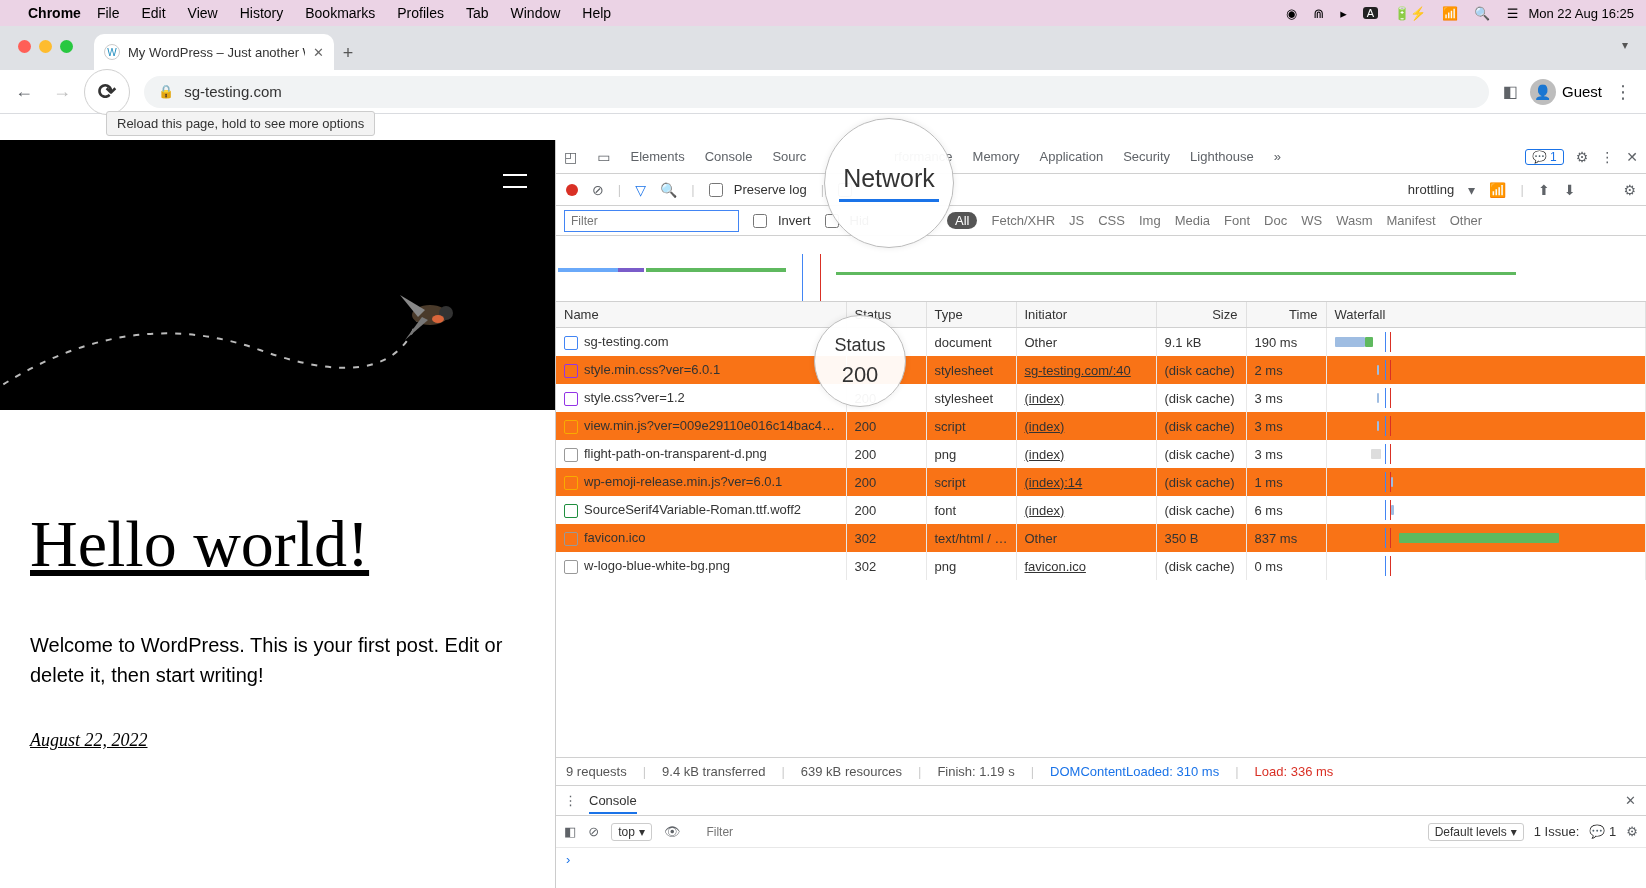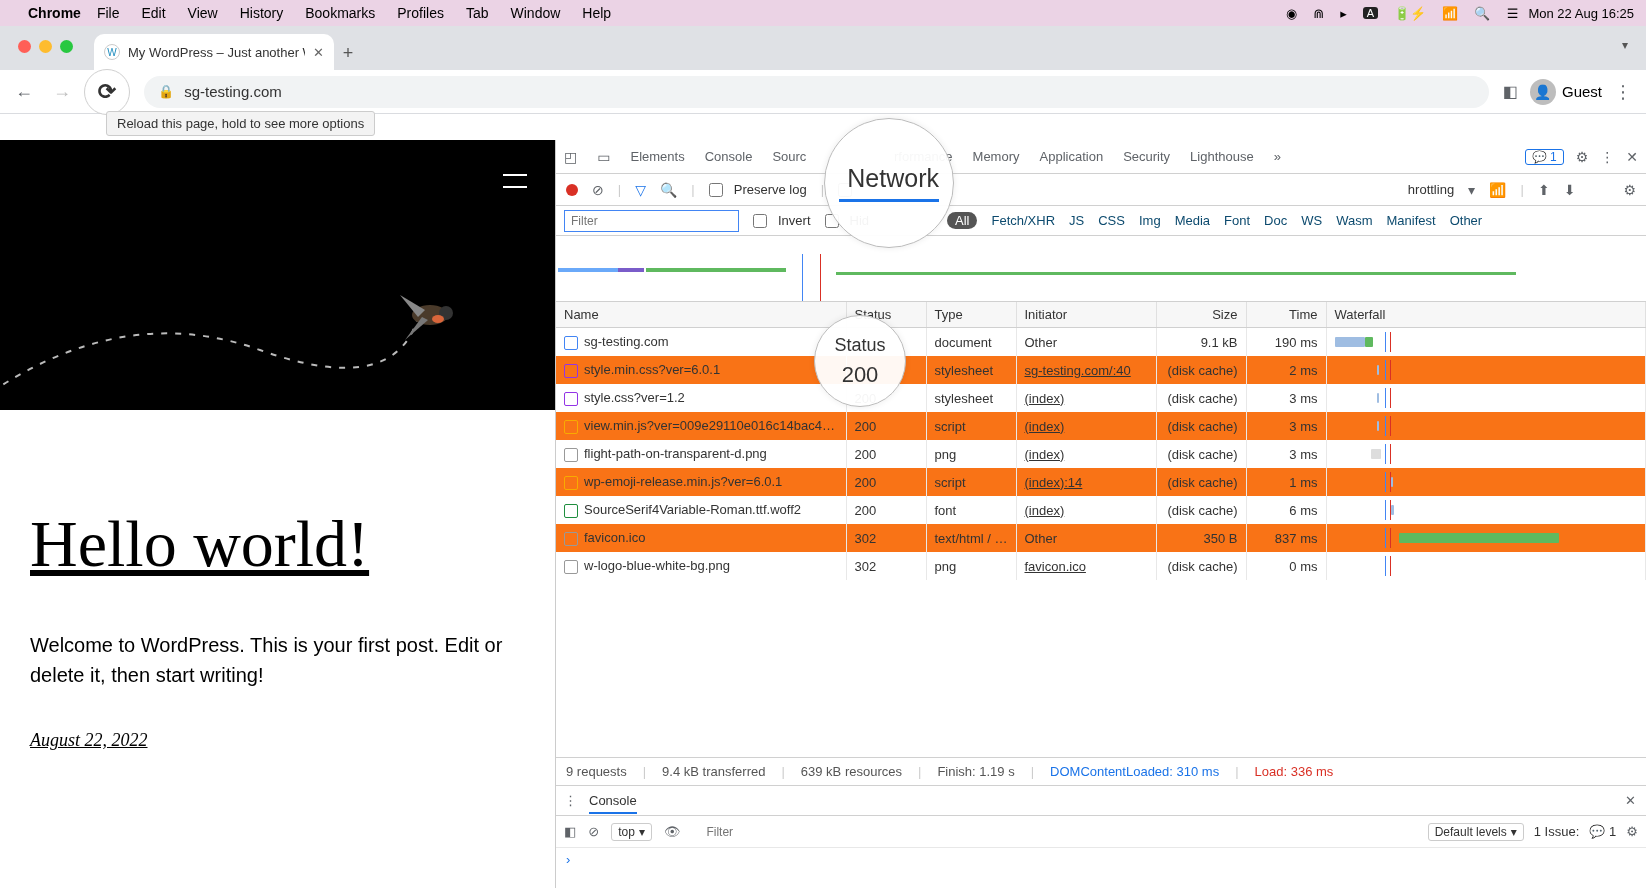--- a/index.html
+++ b/index.html
@@ -63,38 +63,38 @@
 .dt-tabs .issue-chip { border:1px solid #1a73e8; color:#1a73e8; border-radius:3px; padding:0 6px; font-size:12px; display:flex; align-items:center; gap:3px;}
 
 .dt-toolbar { height:32px; border-bottom:1px solid #d0d0d0; display:flex; align-items:center; padding:0 10px; gap:14px;}
 .dt-toolbar .rec { width:12px; height:12px; background:#d93025; border-radius:50%; }
 .dt-toolbar .icon { color:#5f6368; font-size:14px;}
 .cb { display:flex; align-items:center; gap:11px; }
 .cb input { width:14px; height:14px; }
 
 .dt-filter-row { height:30px; border-bottom:1px solid #d0d0d0; display:flex; align-items:center; padding:0 8px; gap:14px;}
 .dt-filter-row .filter-input { width: 175px; height:22px; border:1px solid #4285f4; padding:0 6px; font-size:12px; color:#999;}
-.type-pill { color:#0c4a6e; cursor:default;}
+.type-pill { color:#737373; cursor:default;}
 .type-pill.active { background:#555; color:#fff; border-radius:10px; padding:1px 8px;}
 
 .dt-blocked-row { height:28px; border-bottom:1px solid #d0d0d0; display:flex; align-items:center; padding:0 8px; gap:20px;}
 
 .timeline { height:66px; border-bottom:1px solid #d0d0d0; position:relative; background:#fff;}
 .timeline .ticks { position:absolute; top:0; left:0; right:0; height:16px; display:flex; font-size:10px; color:#888; }
 .timeline .tick { flex:1; text-align:right; border-left:1px solid #eee; padding-right:4px;}
 .timeline .overview { position:absolute; top:18px; left:0; right:0; bottom:0; }
 .tl-bar { position:absolute; height:4px; }
 .tl-marker { position:absolute; width:1px; top:0; bottom:0;}
 
 .net-table { flex:1; overflow:auto; position:relative;}
 .net-table table { width:100%; border-collapse:collapse; font-size:13px;}
 .net-table th { text-align:left; font-weight:400; color:#333; border-bottom:1px solid #d0d0d0; border-right:1px solid #e0e0e0; padding:5px 8px; background:#f7f7f7; position:sticky; top:0;}
 .net-table td { border-right:1px solid #e8e8e8; padding:4px 8px; white-space:nowrap; overflow:hidden; text-overflow:ellipsis;}
 .net-table tr.even td { background:#f97316; }
-.net-table td.num { text-align:right; }
+.net-table td.num { text-align:left; }
 .file-icon { display:inline-block; width:14px; height:14px; border:1px solid #999; margin-right:6px; vertical-align:middle; font-size:9px; text-align:center; line-height:12px; border-radius:2px;}
 .file-icon.doc { border-color:#4285f4; color:#4285f4;}
 .file-icon.css { border-color:#9334e6; color:#9334e6;}
 .file-icon.js { border-color:#f9ab00; color:#f9ab00;}
 .file-icon.font { border-color:#1e8e3e; color:#1e8e3e;}
 .link { text-decoration:underline; color:#333;}
 .wf-cell { position:relative; height:20px; min-width:180px;}
 .wf-bar { position:absolute; height:10px; top:5px; border-radius:1px;}
 
 .net-status { height:28px; border-top:1px solid #d0d0d0; display:flex; align-items:center; padding:0 10px; gap:16px; font-size:13px; color:#555;}
@@ -480,21 +480,21 @@
             <span class="sel"><span>Default levels</span> ▾</span>
             <span>1 Issue:</span>
             <span class="issue-chip">💬 <span>1</span></span>
             <span style="color:#5f6368;">⚙</span>
           </div>
         </div>
         <div class="console-body">›</div>
       </div>
 
       <div class="magnifier" style="top:-22px; left:268px; width:130px; height:130px;">
-        <div style="text-align:right;">
+        <div style="text-align:center;">
           <div style="font-size:25px;">Network</div>
           <div style="width:100px; height:3px; background:#1a73e8; margin:6px auto 0;"></div>
         </div>
       </div>
       <div class="magnifier" style="top:175px; left:258px; width:92px; height:92px; flex-direction:column;">
         <div style="font-size:18px;">Status</div>
         <div style="font-size:22px; margin-top:6px;">200</div>
       </div>
 
     </div>

